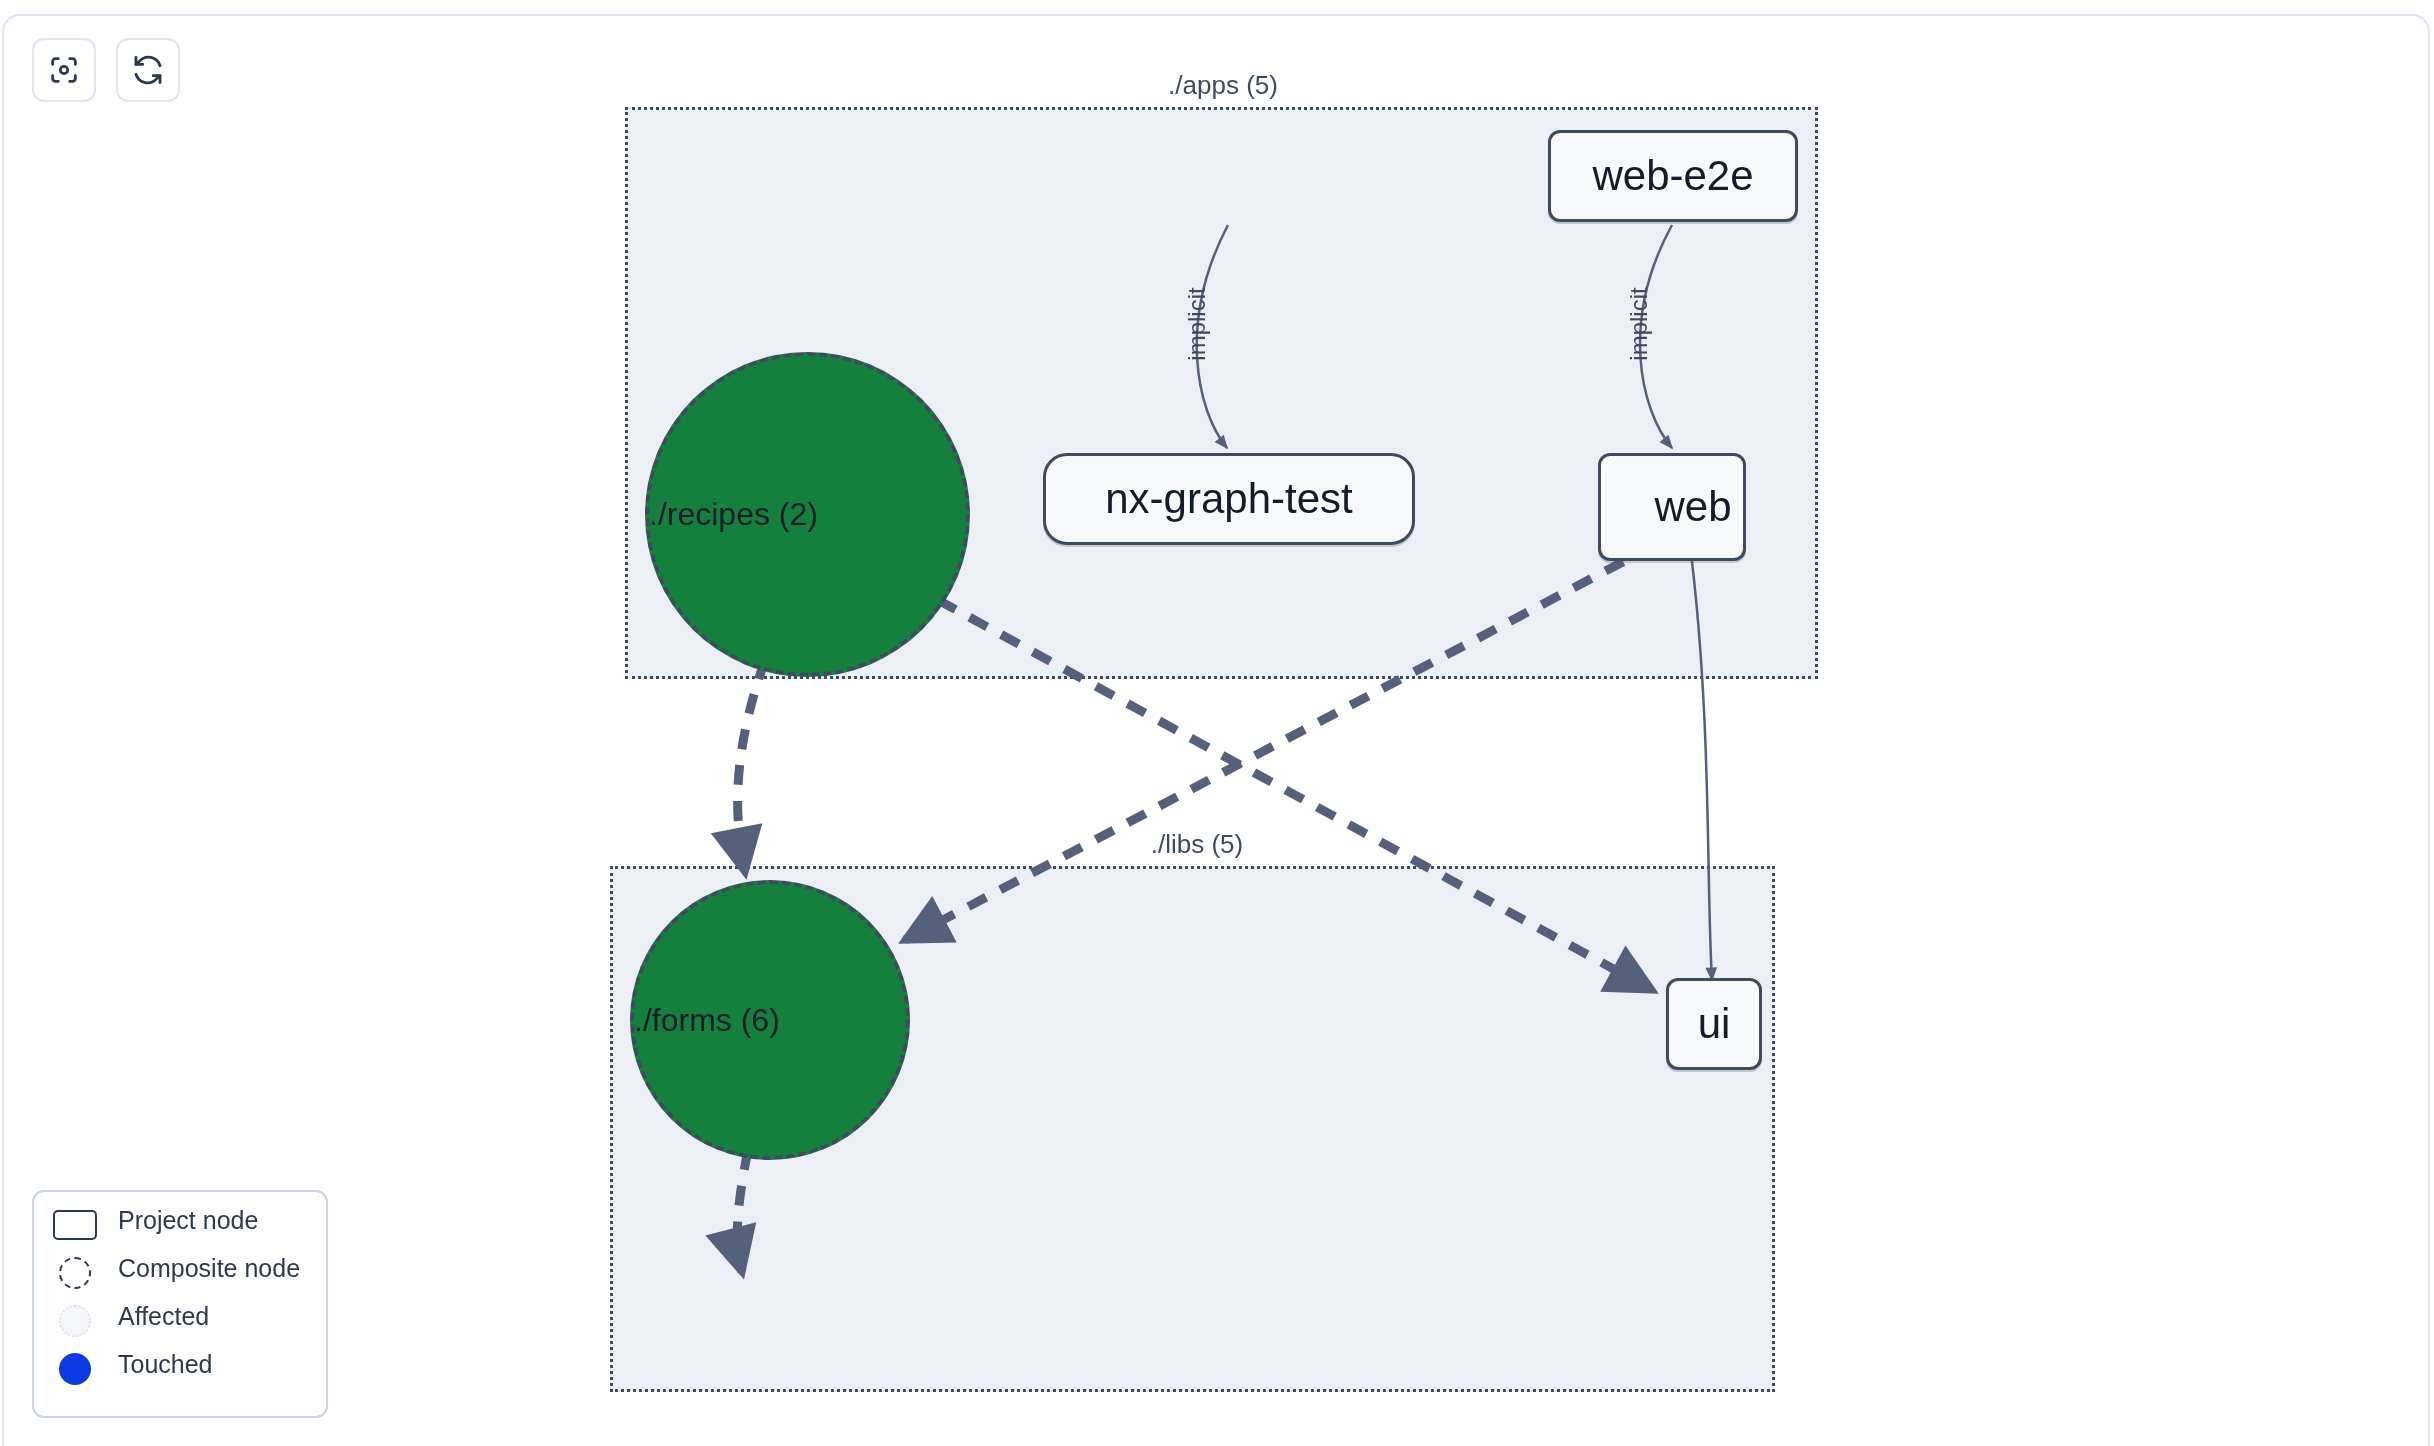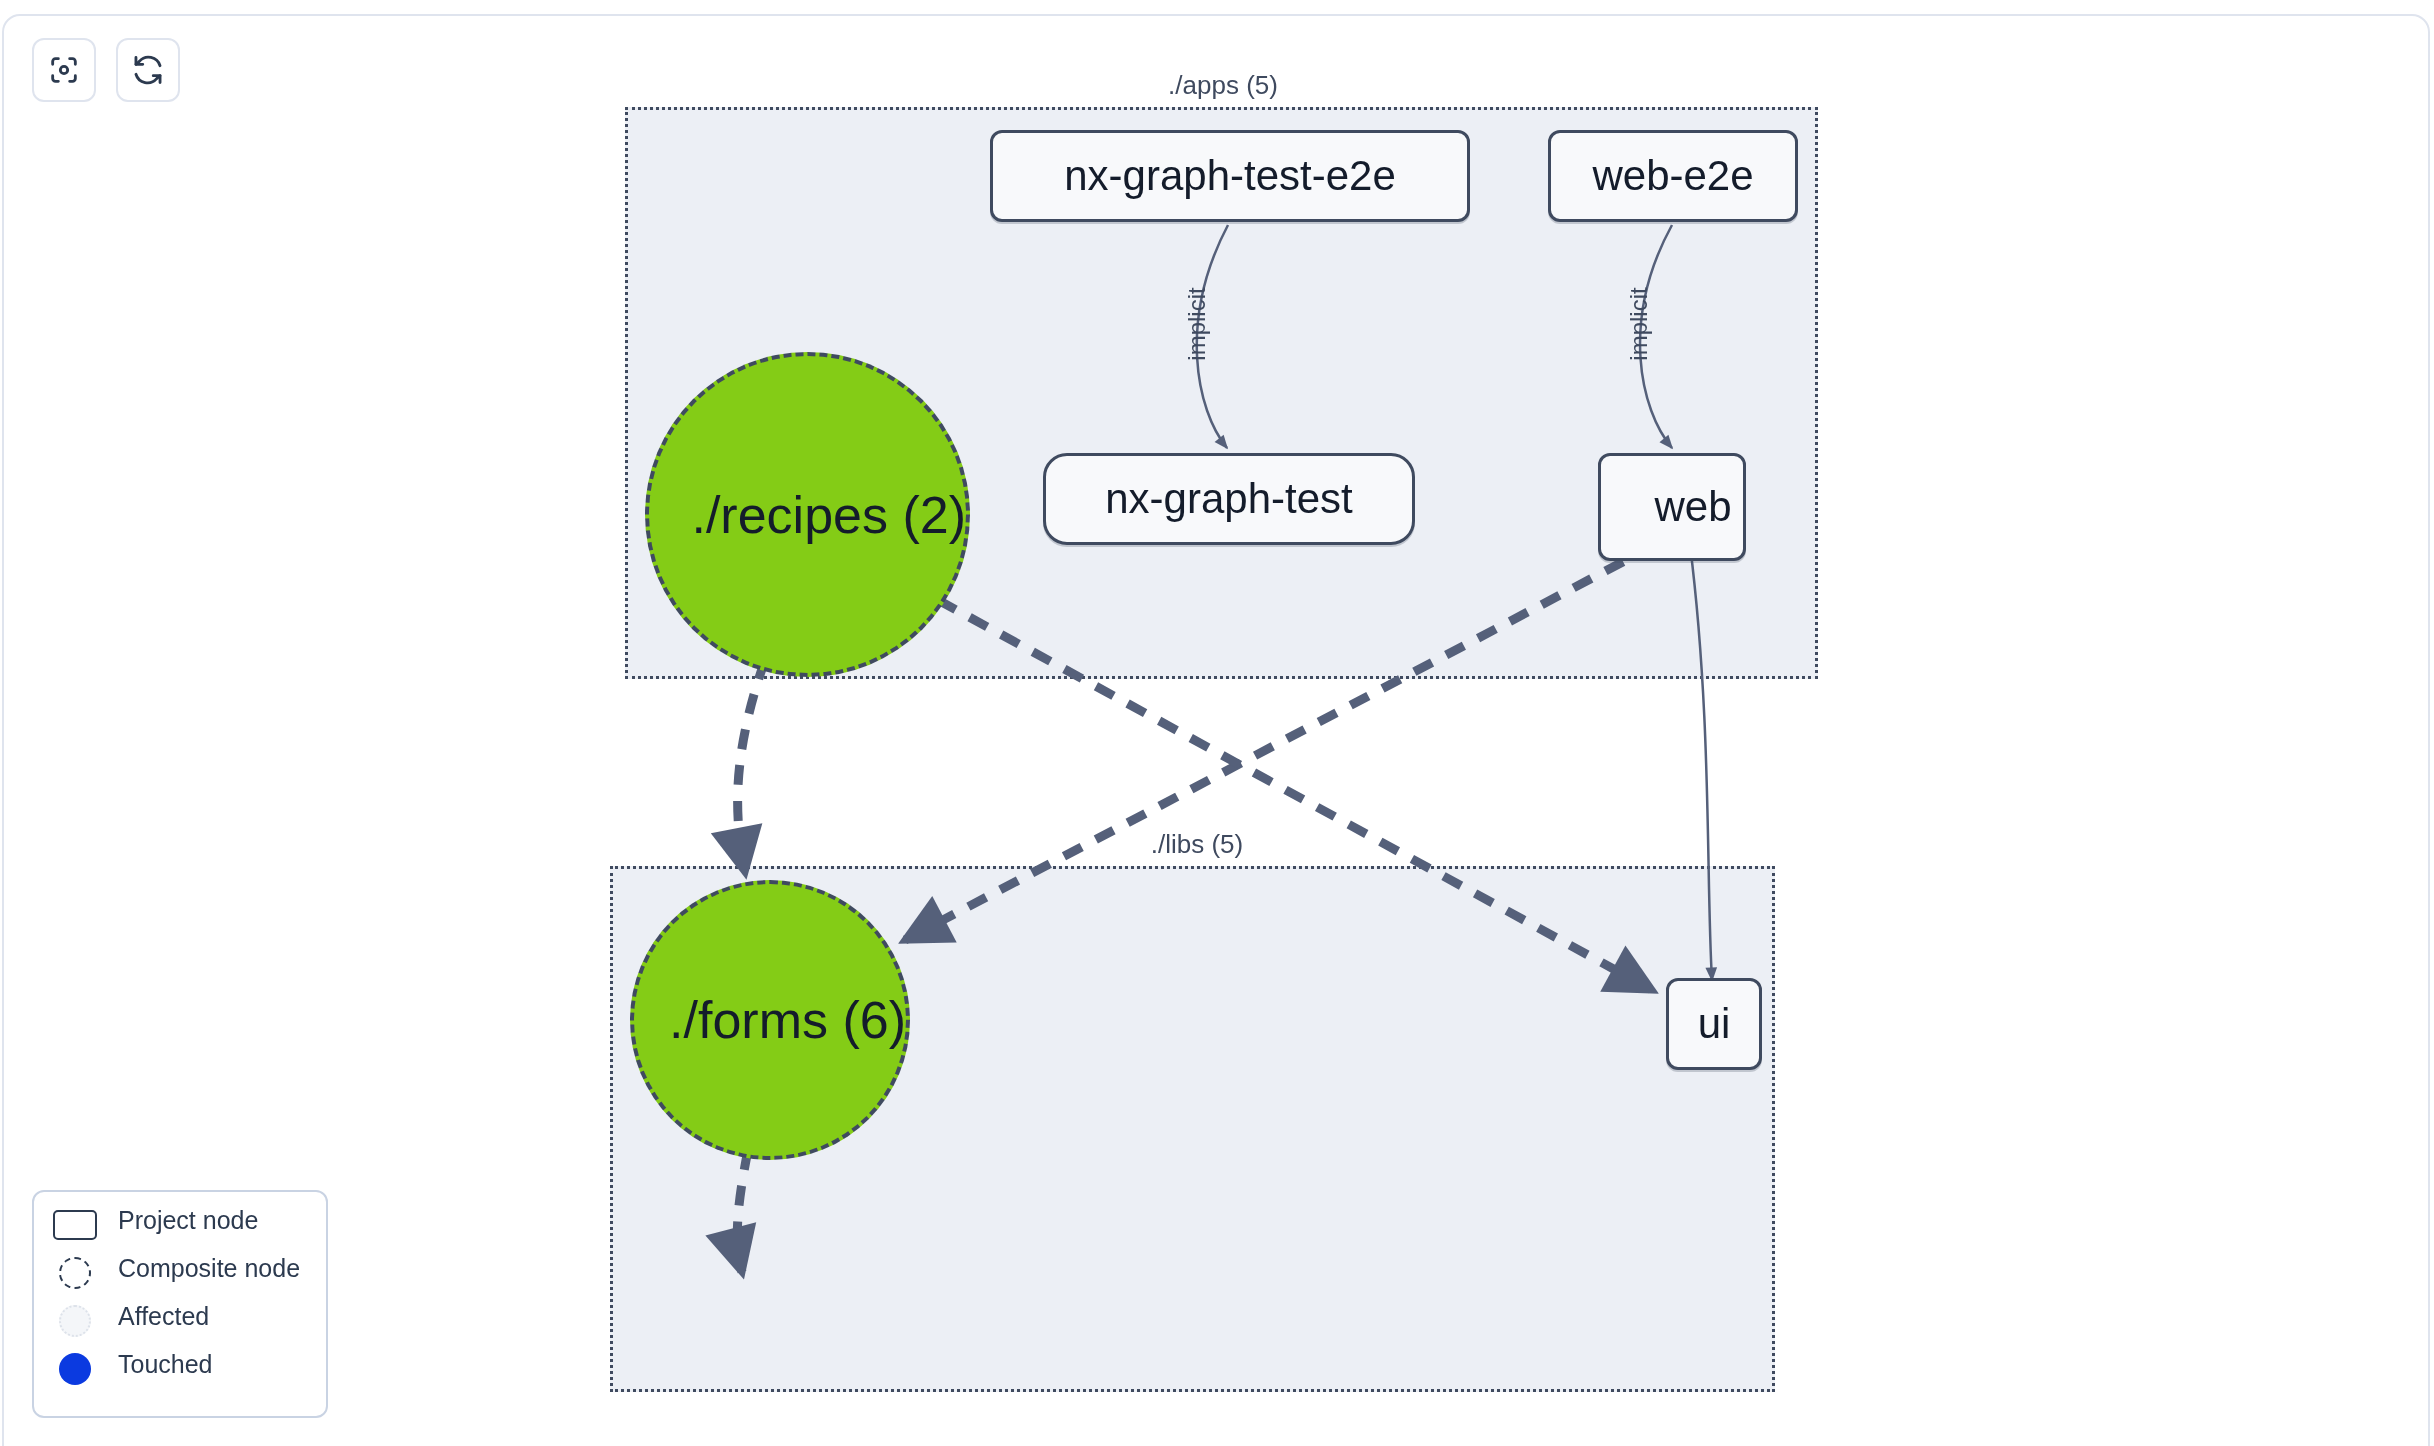--- a/index.html
+++ b/index.html
@@ -106,28 +106,28 @@
     white-space: nowrap;
     cursor: pointer;
     z-index: 25;
     box-shadow: 0 2px 0 rgba(63,74,95,0.25);
   }
 
   
   .composite {
     position: absolute;
     box-sizing: border-box;
-    background: #84cc16;
+    background: #15803d;
     border: 4px dashed #3f4a5f;
     border-radius: 50%;
     display: flex;
     align-items: center;
-    justify-content: flex-end;
+    justify-content: flex-start;
     color: #141c2b;
-    font-size: 52px;
+    font-size: 32px;
     white-space: nowrap;
     cursor: pointer;
     z-index: 25;
   }
 
   
   .edge-label {
     position: absolute;
     font-size: 24px;
     color: #3f4a5f;
@@ -260,23 +260,20 @@
       <path d="M 748 1150 C 735 1215 735 1245 742 1272" fill="none" stroke="#55607a" stroke-width="9" stroke-dasharray="20 16" stroke-linecap="butt" marker-end="url(#ah)"></path>
     </svg>
 
     <div class="edge-label" style="left:1160px; top:310px; transform: rotate(-90deg);">implicit</div>
     <div class="edge-label" style="left:1602px; top:310px; transform: rotate(-90deg);">implicit</div>
 
     <div class="composite" style="left:645px; top:352px; width:325px; height:325px;">
       <span>./recipes (2)</span>
     </div>
 
-    <div class="node" style="left:990px; top:130px; width:480px; height:92px;">
-      <span>nx-graph-test-e2e</span>
-    </div>
 
     <div class="node" style="left:1548px; top:130px; width:250px; height:92px;">
       <span>web-e2e</span>
     </div>
 
     <div class="node" style="left:1043px; top:453px; width:372px; height:92px;border-radius:24px;">
       <span>nx-graph-test</span>
     </div>
 
     <div class="node" style="left:1598px; top:453px; width:148px; height:108px;padding-left:42px;">

